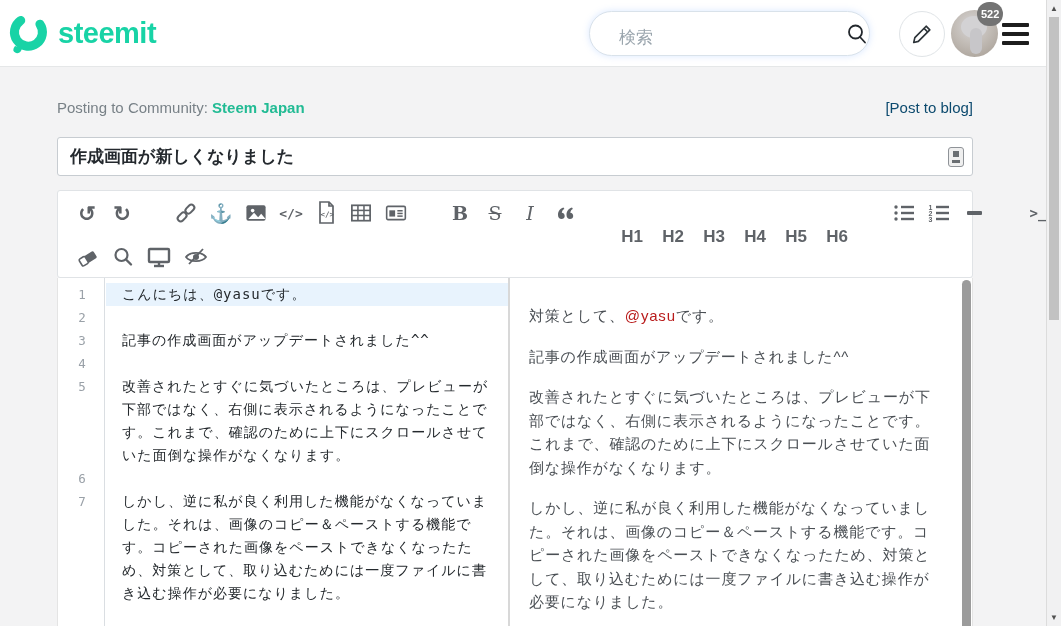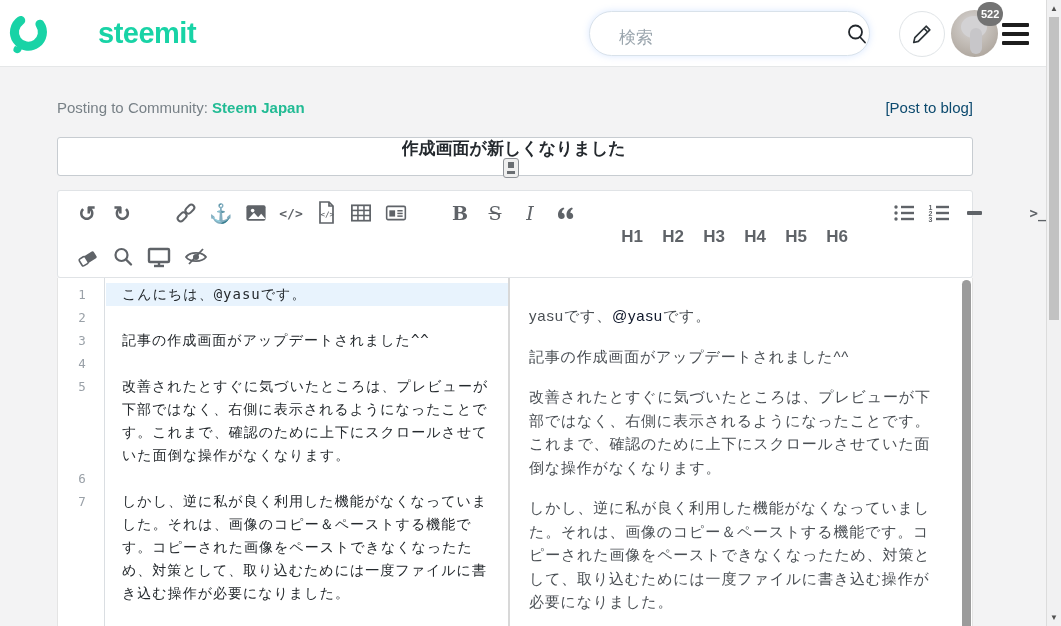--- a/index.html
+++ b/index.html
@@ -3,21 +3,21 @@
 <meta charset="utf-8">
 <style>
   * { margin:0; padding:0; box-sizing:border-box; }
   html,body { width:1061px; height:626px; overflow:hidden; }
   body { background:#f3f3f4; font-family:"Liberation Sans", sans-serif; position:relative; }
 
   
   .header { position:absolute; left:0; top:0; width:1061px; height:67px; background:#fff;
             border-bottom:1px solid #e5e7e8; z-index:5; }
   .logo-wrap { position:absolute; left:8px; top:10px; display:flex; align-items:center; gap:8px; }
-  .logo-text { font-size:29px; font-weight:bold; color:#18d3a6; letter-spacing:-0.5px;margin-left:40px; }
+  .logo-text { font-size:29px; font-weight:bold; color:#18d3a6; letter-spacing:-0.5px; }
 
   .search { position:absolute; left:589px; top:11px; width:281px; height:45px;
             border:1px solid #d9e2ea; border-radius:23px; background:#fff; display:flex; align-items:center;
             box-shadow:0 0 7px rgba(120,170,255,.28); }
   .search input { border:none; outline:none; flex:1; height:100%; background:transparent;
             padding:0 6px 0 29px; font-size:17px; color:#333; font-family:"Liberation Sans",sans-serif;margin-top:8px; }
   .search input::placeholder { color:#9aa5ad; }
   .search .mag { margin-right:17px; display:flex; }
 
   .circle-btn { position:absolute; width:46px; height:46px; border-radius:50%; background:#fff;
@@ -49,21 +49,21 @@
   .bscroll .thumb { position:absolute; left:2px; top:17px; width:10px; height:303px; background:#c2c2c2; }
 
   
   .meta-row { position:absolute; left:57px; top:99px; width:916px; display:flex;
               justify-content:space-between; font-size:15px; color:#788187; }
   .meta-row .community { color:#22bb94; font-weight:bold; cursor:pointer; }
   .meta-row .post-blog { color:#0c4a6e; cursor:pointer; }
 
   
   .title-box { position:absolute; left:57px; top:137px; width:916px; height:39px; background:#fff;
-               border:1px solid #c7ccd1; border-radius:3px; display:flex; align-items:center;flex-direction:column; }
+               border:1px solid #c7ccd1; border-radius:3px; display:flex; align-items:center; }
   .title-box input { flex:1; border:none; outline:none; font-size:17px; font-weight:bold; color:#24292e;
                padding:0 12px; background:transparent; font-family:"Liberation Sans",sans-serif; }
   .autofill { width:16px; height:20px; margin-right:8px; border:1px solid #8f9398; border-radius:3px;
                background:#efefef; position:relative; flex:none; }
   .autofill::before { content:""; position:absolute; left:4px; top:3px; width:6px; height:6px; background:#6a6e72; }
   .autofill::after { content:""; position:absolute; left:3px; top:12px; width:8px; height:3px; background:#6a6e72; }
 
   
   .toolbar { position:absolute; left:57px; top:190px; width:916px; height:88px; background:#fff;
              border:1px solid #e0e3e6; border-radius:3px; }
@@ -88,21 +88,21 @@
   .line-row { display:flex; min-height:23px; position:relative; }
   .ln { width:48px; flex:none; text-align:center; color:#9aa1a8; font-family:"DejaVu Sans Mono",monospace;
         font-size:12.5px; padding-top:4px; }
   .lt { flex:1; padding:0 12px 0 16px; font-family:"DejaVu Sans Mono",monospace; font-size:14px;
         line-height:23px; letter-spacing:1px; color:#24292d; word-break:break-all; cursor:text; }
   .line-row.active .lt { background:#e8f3fd; }
 
   .preview-pane { flex:1; position:relative; padding:26px 38px 0 19px; }
   .preview-pane p { font-size:15px; line-height:23.5px; letter-spacing:0.8px; color:#4a4f54;
         word-break:break-all; margin-bottom:17px; }
-  .mention { color:#0f172a; cursor:pointer; }
+  .mention { color:#b91c1c; cursor:pointer; }
   .pv-scroll { position:absolute; right:1px; top:2px; bottom:0; width:9px; background:#9b9b9b;
         border-radius:5px 5px 0 0; }
 </style>
 </head>
 <body>
 
 <div class="header">
   <div class="logo-wrap">
     <svg class="ic" width="42" height="46" viewBox="0 0 42 46">
       <g transform="rotate(-35 21 23)">
@@ -319,19 +319,19 @@
       <span class="ln">6</span>
       <span class="lt"></span>
     </div>
     <div class="line-row">
       <span class="ln">7</span>
       <span class="lt">しかし、逆に私が良く利用した機能がなくなっていました。それは、画像のコピー＆ペーストする機能です。コピーされた画像をペーストできなくなったため、対策として、取り込むためには一度ファイルに書き込む操作が必要になりました。</span>
     </div>
   </div>
 
   <div class="preview-pane">
-    <p><span>yasuです、</span><span class="mention">@yasu</span><span>です。</span></p>
+    <p><span>対策として、</span><span class="mention">@yasu</span><span>です。</span></p>
     <p>記事の作成画面がアップデートされました^^</p>
     <p>改善されたとすぐに気づいたところは、プレビューが下部ではなく、右側に表示されるようになったことです。これまで、確認のために上下にスクロールさせていた面倒な操作がなくなります。</p>
     <p>しかし、逆に私が良く利用した機能がなくなっていました。それは、画像のコピー＆ペーストする機能です。コピーされた画像をペーストできなくなったため、対策として、取り込むためには一度ファイルに書き込む操作が必要になりました。</p>
     <div class="pv-scroll"></div>
   </div>
 </div>
 
 </body></html>

